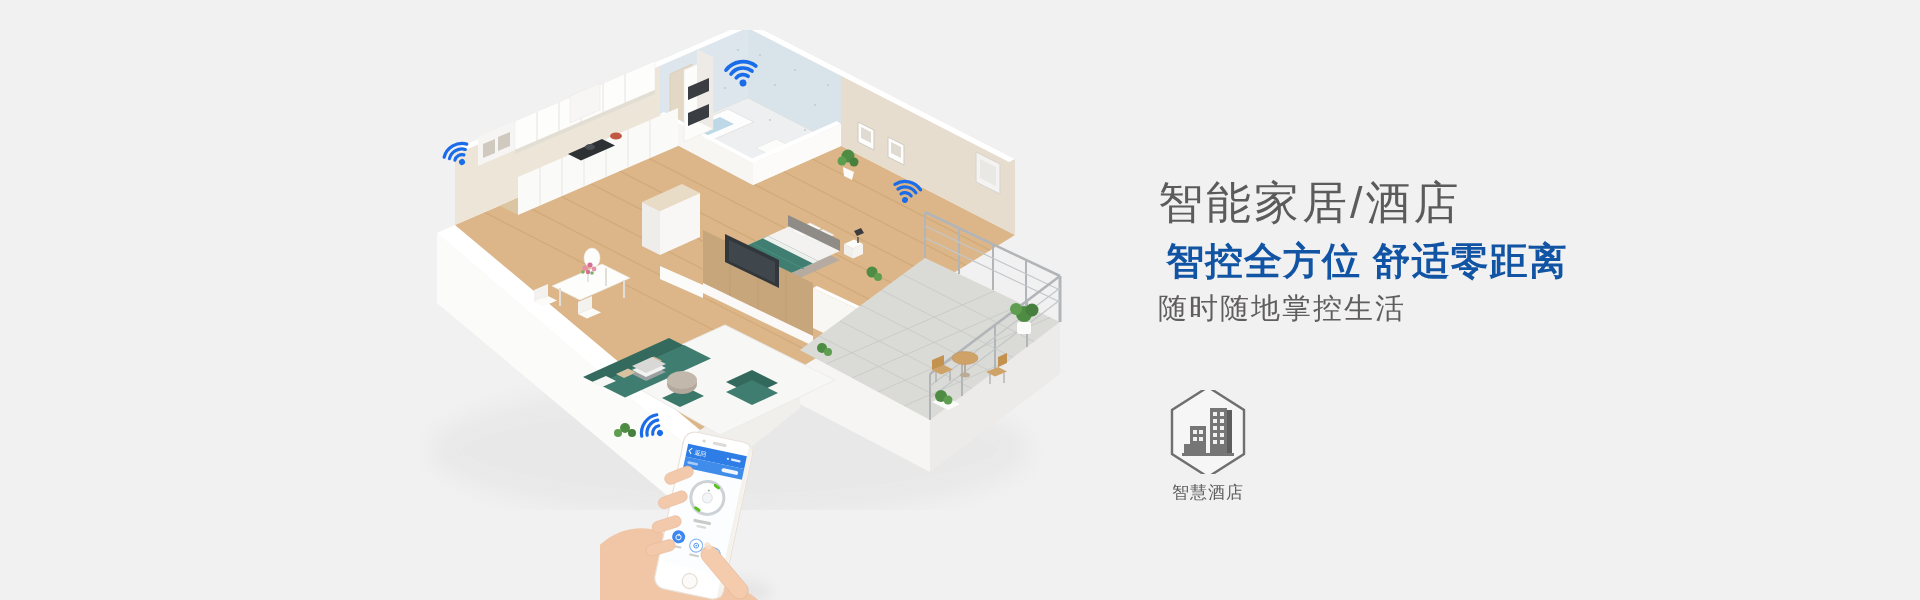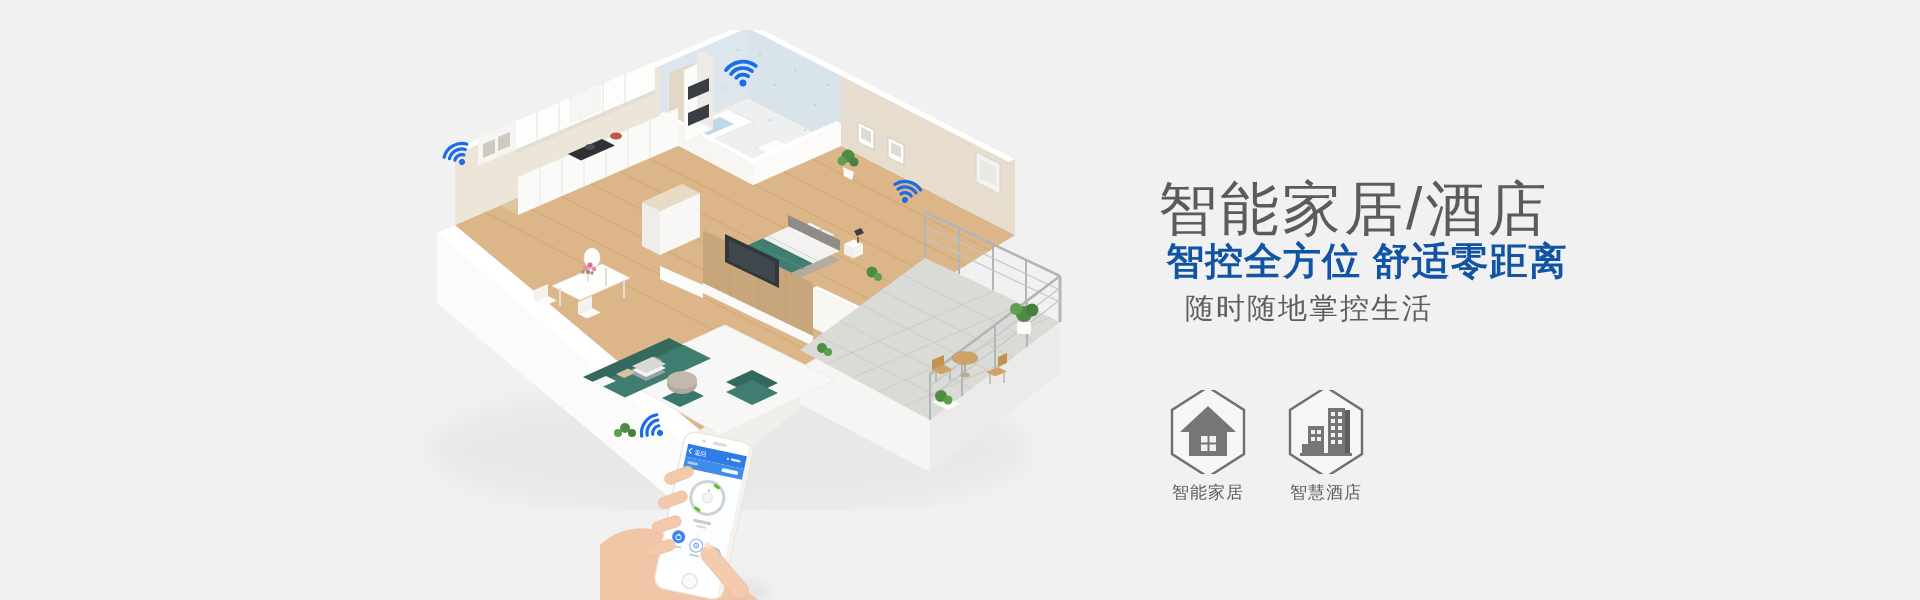--- a/index.html
+++ b/index.html
@@ -4,26 +4,26 @@
 <style>
   * { margin:0; padding:0; box-sizing:border-box; }
   html,body { width:1920px; height:600px; overflow:hidden; }
   body { font-family:"Liberation Sans","DejaVu Sans",sans-serif; background:#f1f1f2; position:relative; }
   .banner { position:absolute; inset:0; background:#f1f1f2; }
 
   .illu { position:absolute; left:420px; top:30px; width:660px; height:480px; }
   .phone-layer { position:absolute; left:600px; top:420px; width:360px; height:180px; }
 
   .copy { position:absolute; left:1158px; top:0; width:560px; }
-  .copy-title { position:absolute; left:0; top:180px; font-size:59px; font-weight:300;
+  .copy-title { position:absolute; left:0; top:180px; font-size:45px; font-weight:300;
                 color:#5b5b5b; letter-spacing:3px; white-space:nowrap; line-height:1; }
   .copy-sub   { position:absolute; left:8px; top:242px; font-size:38px; font-weight:bold;
                 color:#1254a4; letter-spacing:1px; white-space:nowrap; line-height:1; }
   .copy-tag   { position:absolute; left:0; top:294px; font-size:29px; font-weight:400;
-                color:#5f5d5d; letter-spacing:2px; white-space:nowrap; line-height:1;margin-left:27px; }
+                color:#5f5d5d; letter-spacing:2px; white-space:nowrap; line-height:1; }
 
   .badges { position:absolute; left:1160px; top:390px; display:flex; gap:22px; }
   .badge { width:96px; display:flex; flex-direction:column; align-items:center; cursor:pointer; }
   .badge svg { display:block; }
   .badge-label { margin-top:7px; font-size:17px; color:#5c5c5c; letter-spacing:1px; white-space:nowrap; }
 </style>
 </head>
 <body>
 
 <div class="banner">
@@ -358,36 +358,20 @@
   <div class="copy">
     <div class="copy-title">智能家居/酒店</div>
     <div class="copy-sub">智控全方位 舒适零距离</div>
     <div class="copy-tag">随时随地掌控生活</div>
   </div>
 
   <div class="badges">
     <div class="badge">
       <svg width="96" height="84" viewBox="0 0 96 84">
         <polygon points="3,42 26,6 70,6 93,42 70,78 26,78" fill="rgba(255,255,255,0.35)" stroke="#6f6f6f" stroke-width="2.4" transform="rotate(90 48 42)"></polygon>
-        <g fill="#767676">
-          <polygon points="48,16 20,42 76,42"></polygon>
-          <rect x="29" y="40" width="38" height="26"></rect>
-          <g fill="#f1f1f2">
-            <rect x="41" y="46" width="6.5" height="6.5"></rect>
-              <rect x="49.5" y="46" width="6.5" height="6.5"></rect>
-            <rect x="41" y="54.5" width="6.5" height="6.5"></rect>
-              <rect x="49.5" y="54.5" width="6.5" height="6.5"></rect>
-          </g>
-        </g>
-      </svg>
-      <div class="badge-label">智能家居</div>
-    </div>
-    <div class="badge">
-      <svg width="96" height="84" viewBox="0 0 96 84">
-        <polygon points="3,42 26,6 70,6 93,42 70,78 26,78" fill="rgba(255,255,255,0.35)" stroke="#6f6f6f" stroke-width="2.4" transform="rotate(90 48 42)"></polygon>
         <g>
           <rect x="50" y="18" width="17" height="46" fill="#767676"></rect>
           <rect x="67" y="20" width="5" height="44" fill="#5e5e5e"></rect>
           <g fill="#f1f1f2">
             <rect x="53" y="22" width="4" height="4"></rect>
               <rect x="60" y="22" width="4" height="4"></rect>
             <rect x="53" y="29" width="4" height="4"></rect>
               <rect x="60" y="29" width="4" height="4"></rect>
             <rect x="53" y="36" width="4" height="4"></rect>
               <rect x="60" y="36" width="4" height="4"></rect>

